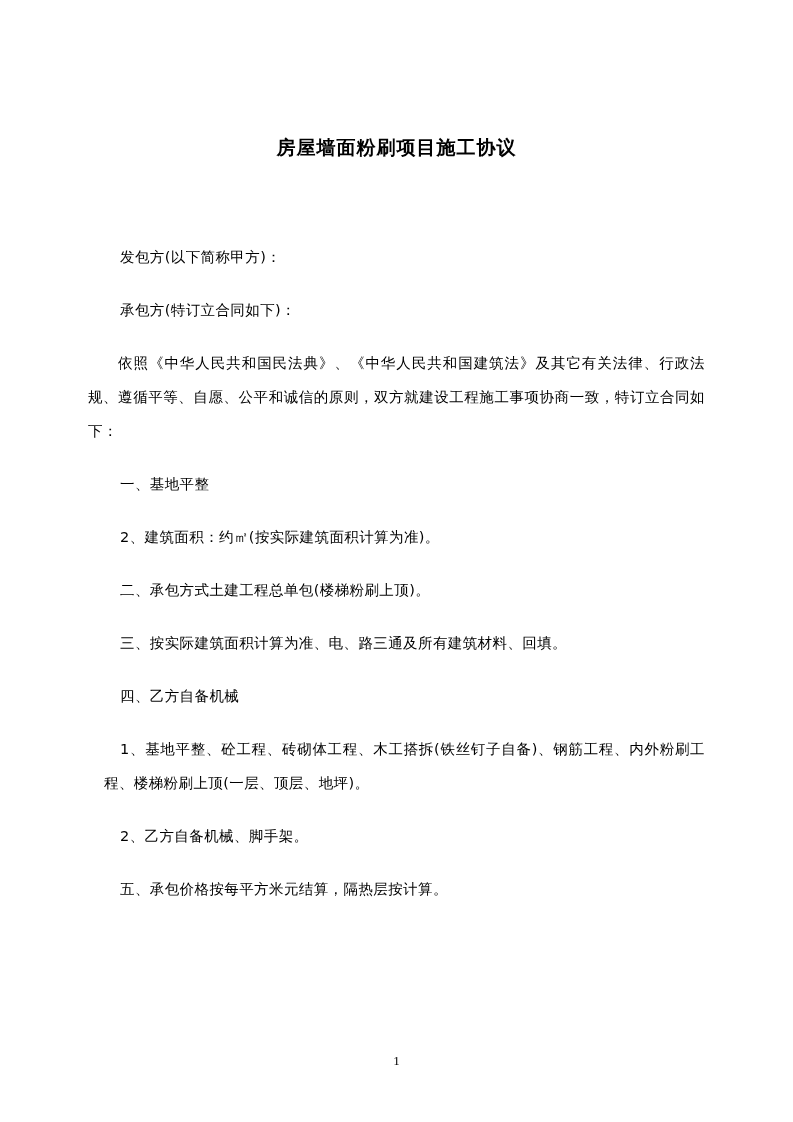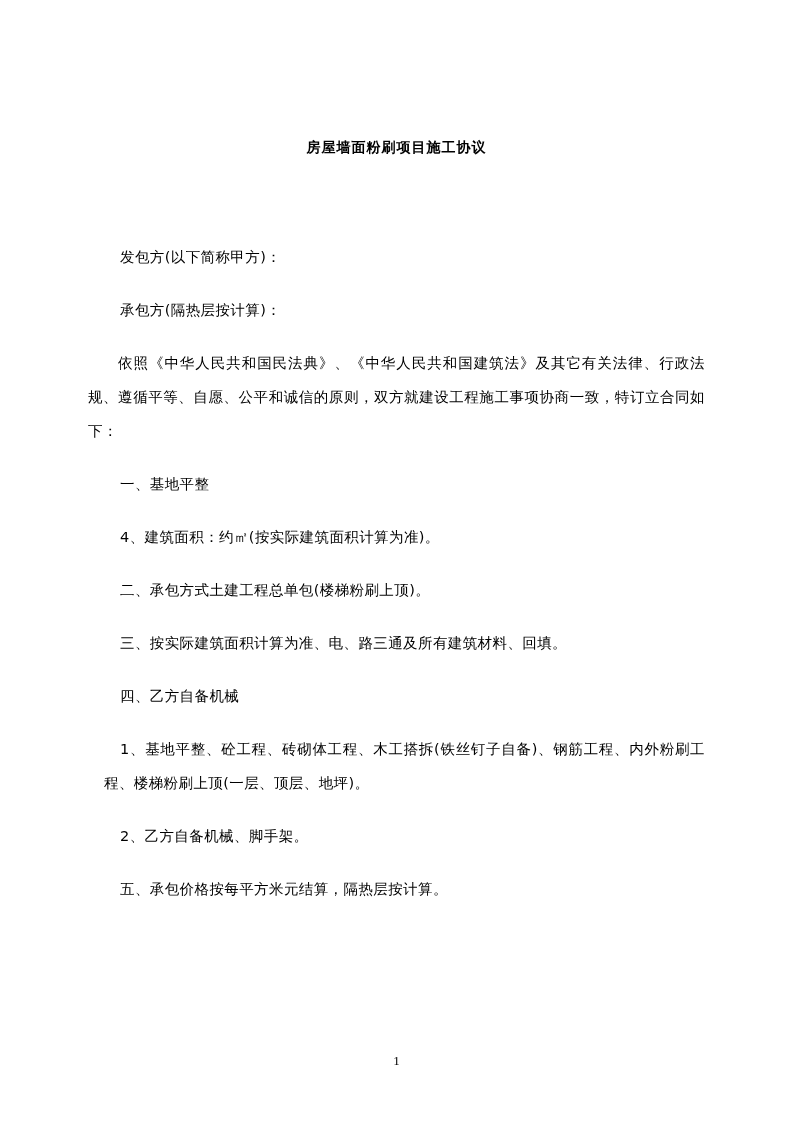--- a/index.html
+++ b/index.html
@@ -20,21 +20,21 @@
     top: 0;
     left: 0;
     width: 793px;
     height: 1122px;
     box-sizing: border-box;
     padding: 0 88px;
   }
   .doc-title {
     margin-top: 132px;
     text-align: center;
-    font-size: 14px;
+    font-size: 19px;
     font-weight: bold;
     letter-spacing: 1px;
     line-height: 30px;
   }
   .body-block {
     margin-top: 78px;
   }
   .para {
     font-size: 14.5px;
     line-height: 34px;
@@ -62,24 +62,24 @@
 </style>
 </head>
 <body>
 
 <div class="page">
 
   <div class="doc-title">房屋墙面粉刷项目施工协议</div>
 
   <div class="body-block">
     <p class="para indent-2">发包方(以下简称甲方)：</p>
-    <p class="para indent-2">承包方(隔热层按计算)：</p>
+    <p class="para indent-2">承包方(特订立合同如下)：</p>
     <p class="para indent-1">依照《中华人民共和国民法典》、《中华人民共和国建筑法》及其它有关法律、行政法规、遵循平等、自愿、公平和诚信的原则，双方就建设工程施工事项协商一致，特订立合同如下：</p>
     <p class="para indent-2">一、基地平整</p>
-    <p class="para indent-2">4、建筑面积：约㎡(按实际建筑面积计算为准)。</p>
+    <p class="para indent-2">2、建筑面积：约㎡(按实际建筑面积计算为准)。</p>
     <p class="para indent-2">二、承包方式土建工程总单包(楼梯粉刷上顶)。</p>
     <p class="para indent-2">三、按实际建筑面积计算为准、电、路三通及所有建筑材料、回填。</p>
     <p class="para indent-2">四、乙方自备机械</p>
     <p class="para indent-2">1、基地平整、砼工程、砖砌体工程、木工搭拆(铁丝钉子自备)、钢筋工程、内外粉刷工程、楼梯粉刷上顶(一层、顶层、地坪)。</p>
     <p class="para indent-2">2、乙方自备机械、脚手架。</p>
     <p class="para indent-2">五、承包价格按每平方米元结算，隔热层按计算。</p>
   </div>
 
   <div class="page-number">1</div>
 

